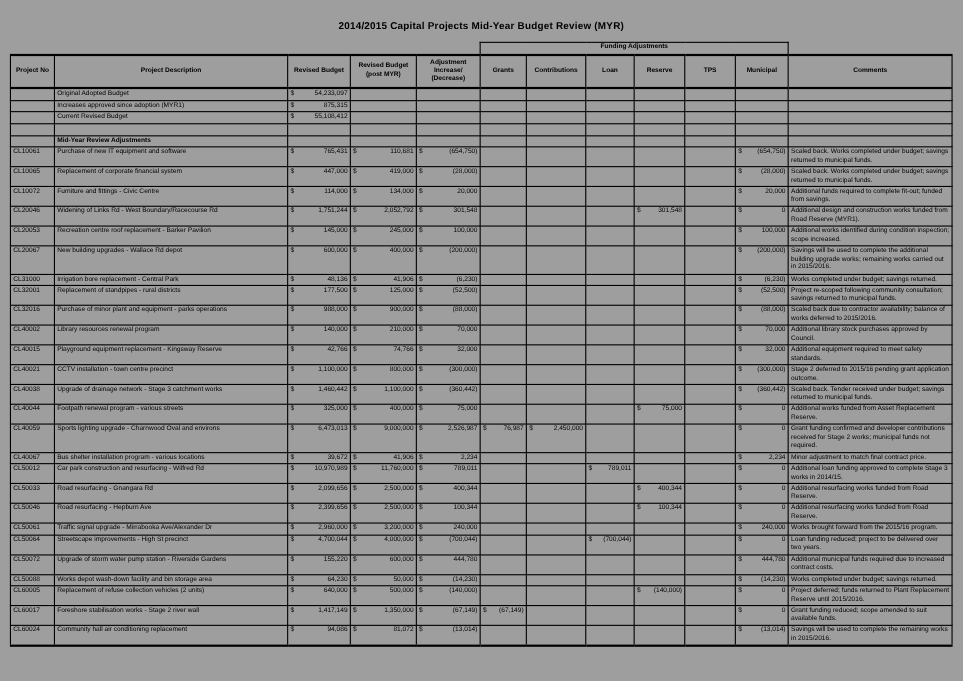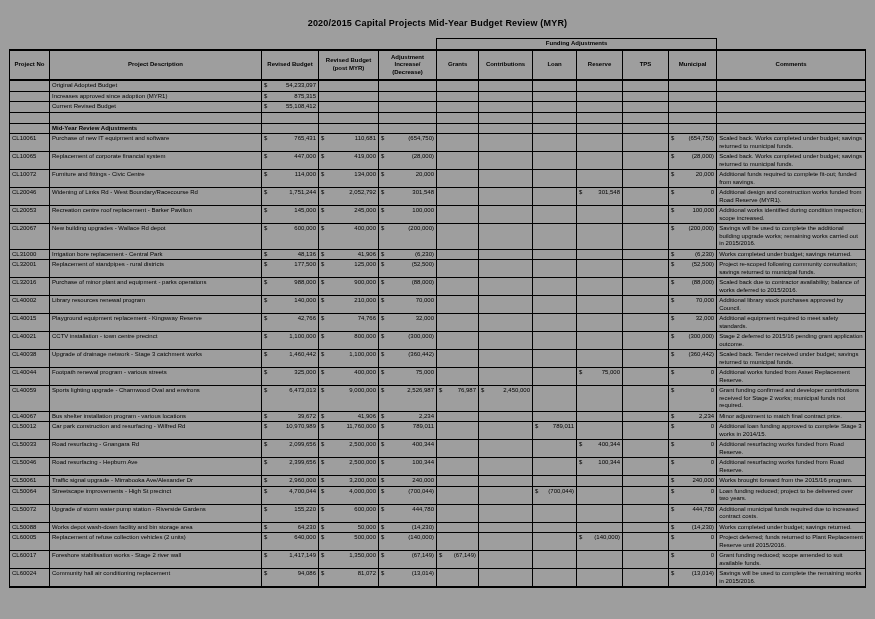--- a/index.html
+++ b/index.html
@@ -57,21 +57,21 @@
   td.num{text-align:left;}
   td.desc{padding-left:3px;}
   tr.spacer td{height:8px;}
   tr.section td{font-weight:bold;}
   td.comment{font-size:5.5px;line-height:1.2;}
 </style>
 </head>
 <body>
 
 <div class="page">
-  <div class="title">2020/2015 Capital Projects Mid-Year Budget Review (MYR)</div>
+  <div class="title">2014/2015 Capital Projects Mid-Year Budget Review (MYR)</div>
 
   <table class="sheet">
     <colgroup>
       <col style="width:40px">
         <col style="width:212px">
         <col style="width:57px">
       <col style="width:60px">
         <col style="width:58px">
         <col style="width:42px">
       <col style="width:54px">

